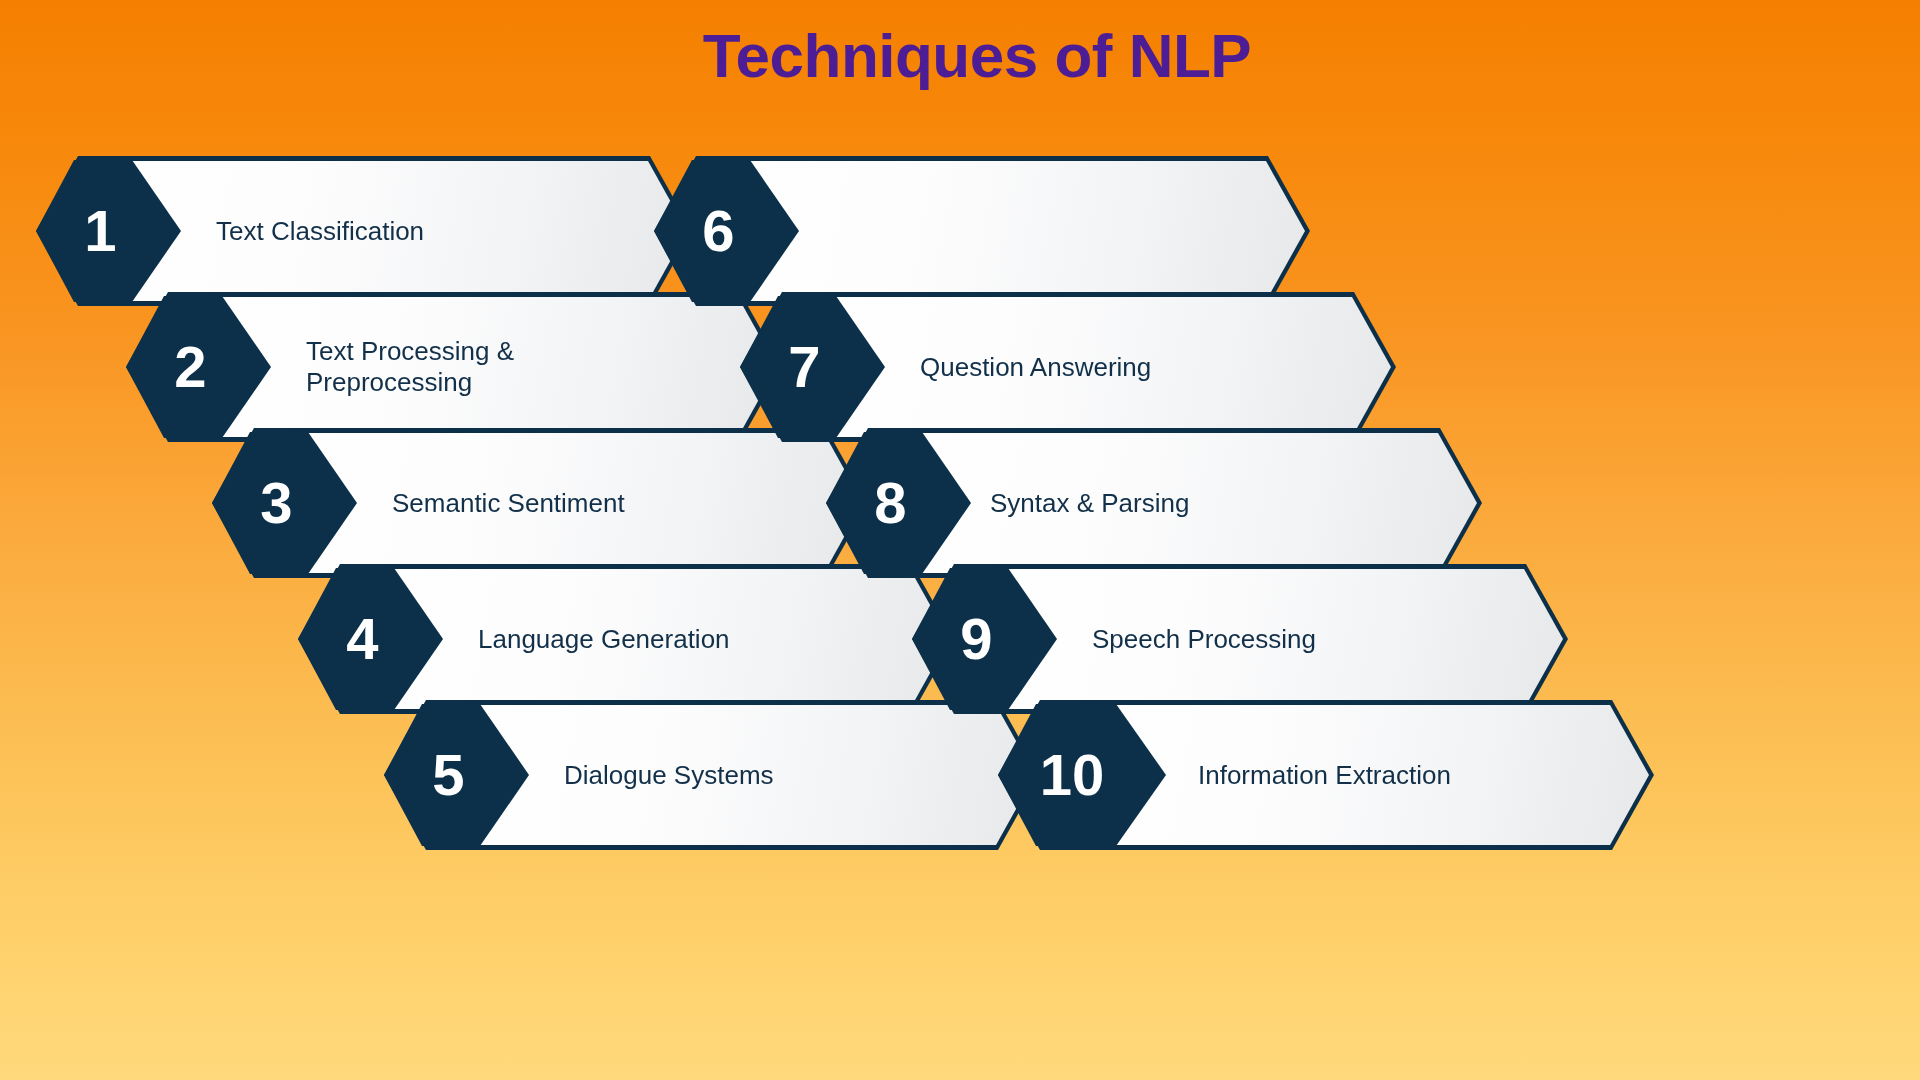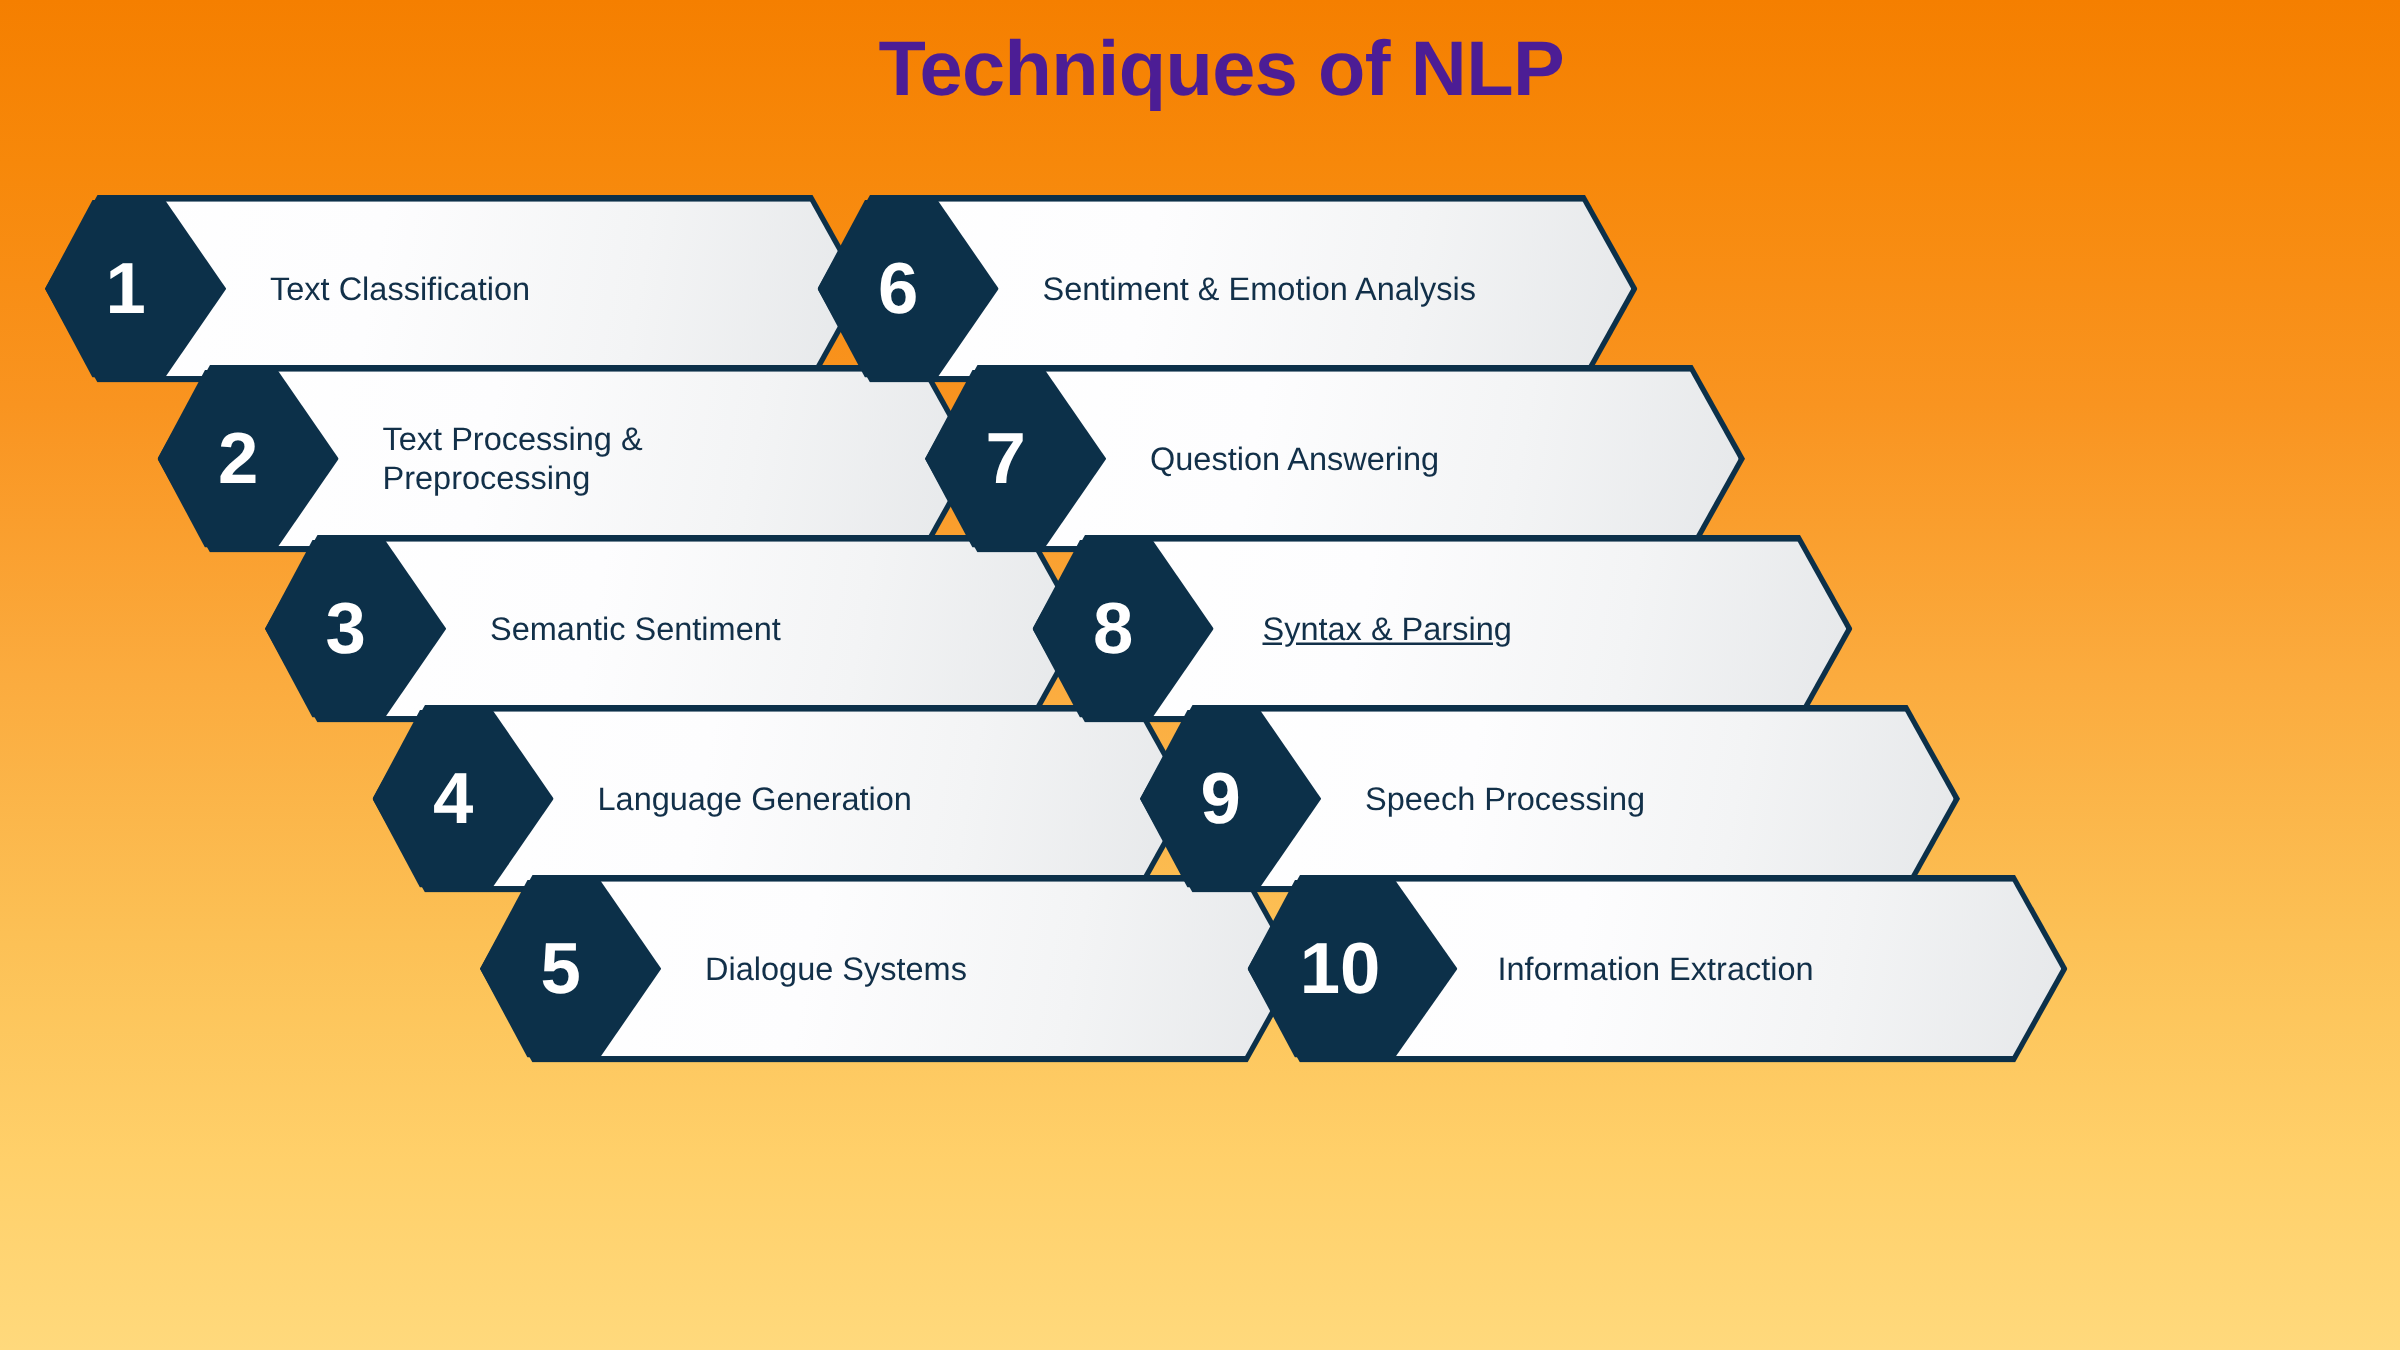--- a/index.html
+++ b/index.html
@@ -181,39 +181,38 @@
         </div>
         <div class="row-label" style="left: 180px;">Dialogue Systems</div>
       </div>
       <div class="row" style="left: 654px; top: 156px; width: 656px;">
         <div class="banner-outer">
           <div class="banner-inner"></div>
         </div>
         <div class="badge">
           <span class="badge-number">6</span>
         </div>
-        <div class="row-label" style="left: 180px;">Sentiment &amp; Emotion Analysis</div>
       </div>
       <div class="row" style="left: 740px; top: 292px; width: 656px;">
         <div class="banner-outer">
           <div class="banner-inner"></div>
         </div>
         <div class="badge">
           <span class="badge-number">7</span>
         </div>
         <div class="row-label" style="left: 180px;">Question Answering</div>
       </div>
       <div class="row" style="left: 826px; top: 428px; width: 656px;">
         <div class="banner-outer">
           <div class="banner-inner"></div>
         </div>
         <div class="badge">
           <span class="badge-number">8</span>
         </div>
-        <div class="row-label" style="left: 184px; text-decoration: underline;">Syntax &amp; Parsing</div>
+        <div class="row-label" style="left: 164px;">Syntax &amp; Parsing</div>
       </div>
       <div class="row" style="left: 912px; top: 564px; width: 656px;">
         <div class="banner-outer">
           <div class="banner-inner"></div>
         </div>
         <div class="badge">
           <span class="badge-number">9</span>
         </div>
         <div class="row-label" style="left: 180px;">Speech Processing</div>
       </div>

